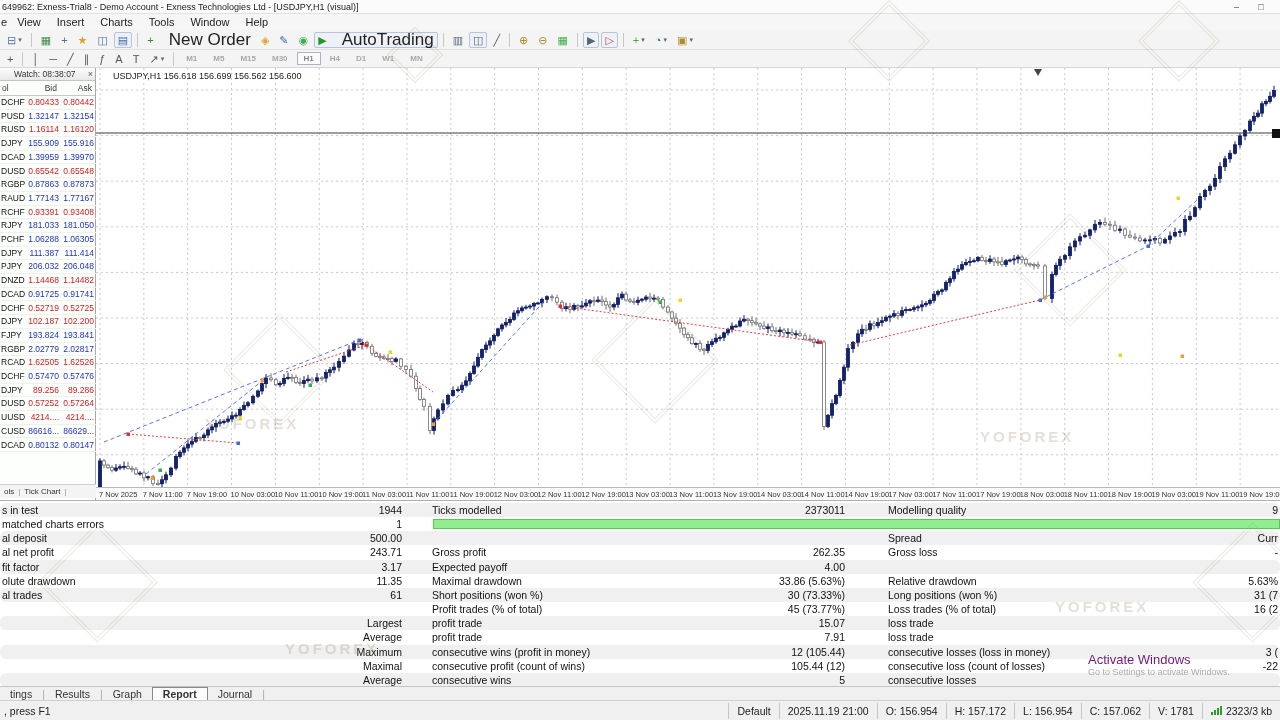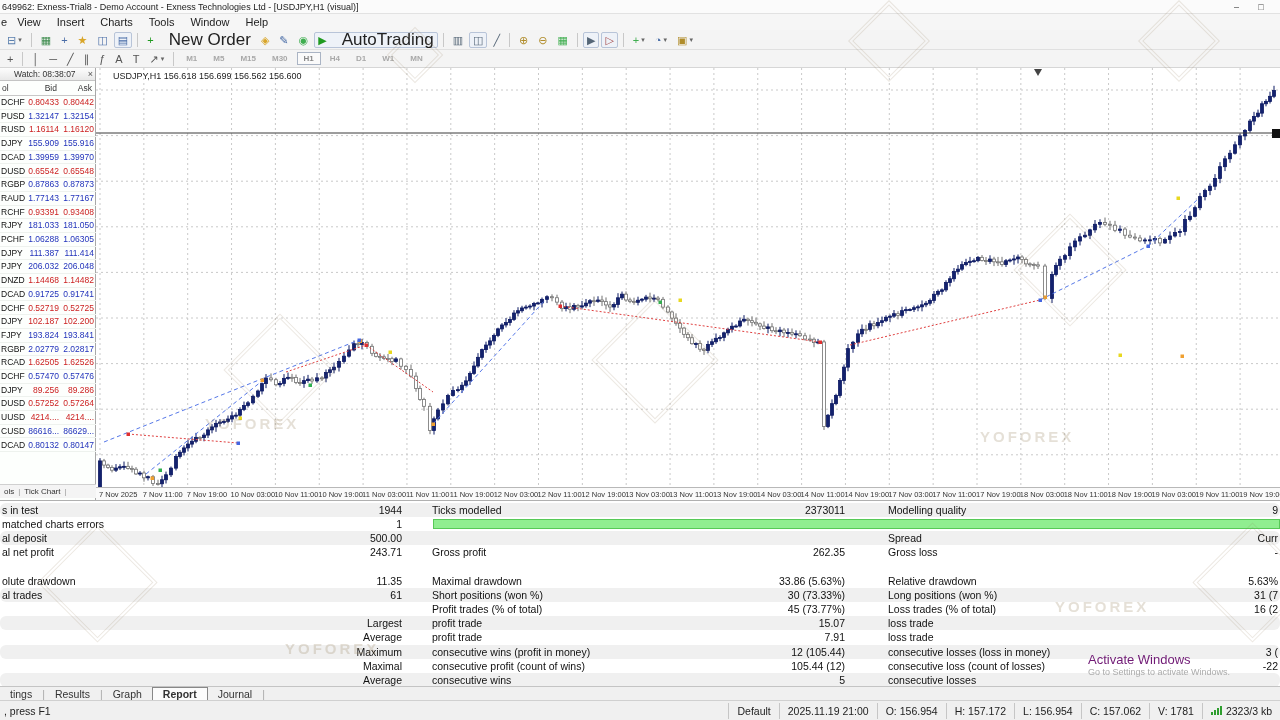--- a/index.html
+++ b/index.html
@@ -1053,20 +1053,26 @@
       <span class="rrv">Curr</span>
     </div>
     <div class="rrow" style="top: 44.45px;">
       <span class="rl">al net profit</span>
       <span class="rlv">243.71</span>
       <span class="rm">Gross profit</span>
       <span class="rmv">262.35</span>
       <span class="rr">Gross loss</span>
       <span class="rrv">-</span>
     </div>
+    <div class="rrow alt" style="top: 58.6px;">
+      <span class="rl">fit factor</span>
+      <span class="rlv">3.17</span>
+      <span class="rm">Expected payoff</span>
+      <span class="rmv">4.00</span>
+    </div>
     <div class="rrow" style="top: 72.75px;">
       <span class="rl">olute drawdown</span>
       <span class="rlv">11.35</span>
       <span class="rm">Maximal drawdown</span>
       <span class="rmv">33.86 (5.63%)</span>
       <span class="rr">Relative drawdown</span>
       <span class="rrv">5.63%</span>
     </div>
     <div class="rrow alt" style="top: 86.9px;">
       <span class="rl">al trades</span>

